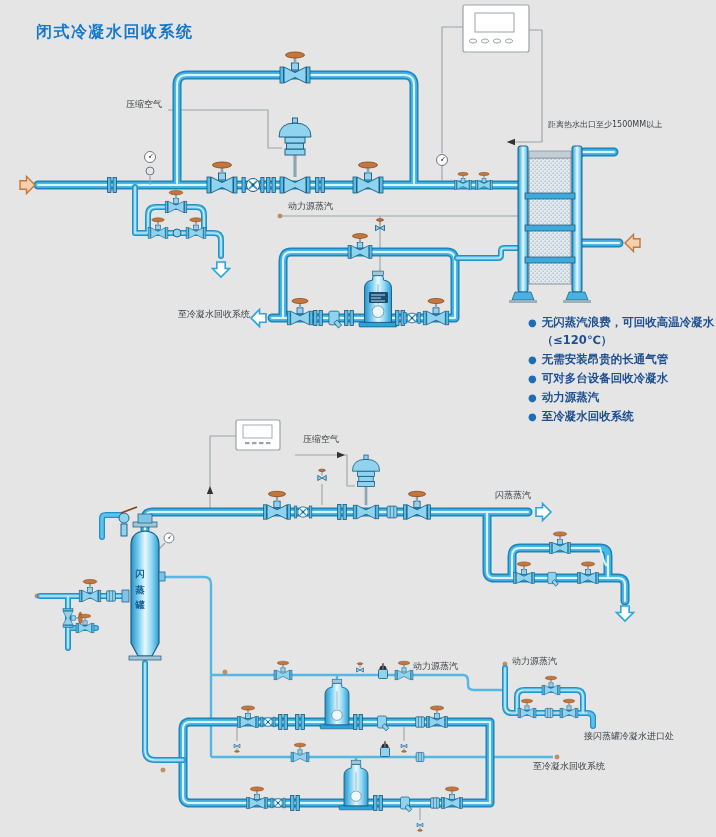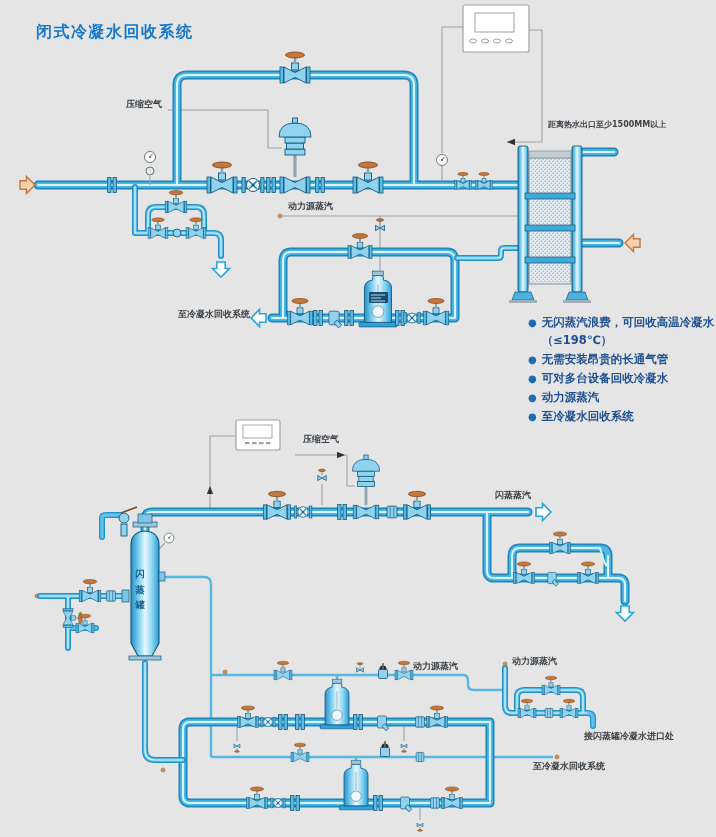--- a/index.html
+++ b/index.html
@@ -1,19 +1,19 @@
 <!DOCTYPE html>
 <html><head>
 <meta charset="utf-8">
 <style>
   html,body{margin:0;padding:0;background:#fff;}
   #stage{position:relative;width:716px;height:837px;background:#e5e5e5;overflow:hidden;
          font-family:"DejaVu Sans","Liberation Sans",sans-serif;}
   #stage svg{position:absolute;left:0;top:0;}
-  .lbl{position:absolute;font-size:9px;color:#3c4247;white-space:nowrap;line-height:1;font-weight:bold;}
+  .lbl{position:absolute;font-size:9px;color:#3c4247;white-space:nowrap;line-height:1;}
   .lbl-sm{font-size:8px;text-align:right;}
   #title{position:absolute;left:36px;top:22px;font-size:16px;font-weight:bold;color:#1478cc;
          letter-spacing:1.5px;}
   #tank-label{position:absolute;left:133px;top:560px;writing-mode:vertical-rl;text-orientation:upright;
          font-size:9.5px;letter-spacing:16px;color:#175e8f;font-weight:bold;}
   #benefits{position:absolute;left:528px;top:314px;width:188px;}
   .sec-title{font-size:12px;font-weight:bold;color:#1778c8;margin:2px 0 4px 0;}
   .blist{list-style:none;margin:0;padding:0;}
   .blist li{display:flex;font-size:11.5px;font-weight:bold;color:#1d4f91;line-height:1.55;
             margin-bottom:1px;}
@@ -369,21 +369,21 @@
 
 <div class="lbl" style="left:126px;top:100px">压缩空气</div>
 <div class="lbl lbl-sm" style="left:548px;top:121px">距离热水出口至少1500MM以上</div>
 <div class="lbl" style="left:288px;top:202px">动力源蒸汽</div>
 <div class="lbl" style="left:178px;top:310px">至冷凝水回收系统</div>
 
 <div id="benefits">
   <ul class="blist">
     <li>
           <span class="dot">●</span>
-          <span>无闪蒸汽浪费，可回收高温冷凝水（≤198℃）</span>
+          <span>无闪蒸汽浪费，可回收高温冷凝水（≤120℃）</span>
         </li>
     <li>
           <span class="dot">●</span>
           <span>无需安装昂贵的长通气管</span>
         </li>
     <li>
           <span class="dot">●</span>
           <span>可对多台设备回收冷凝水</span>
         </li>
   </ul>

